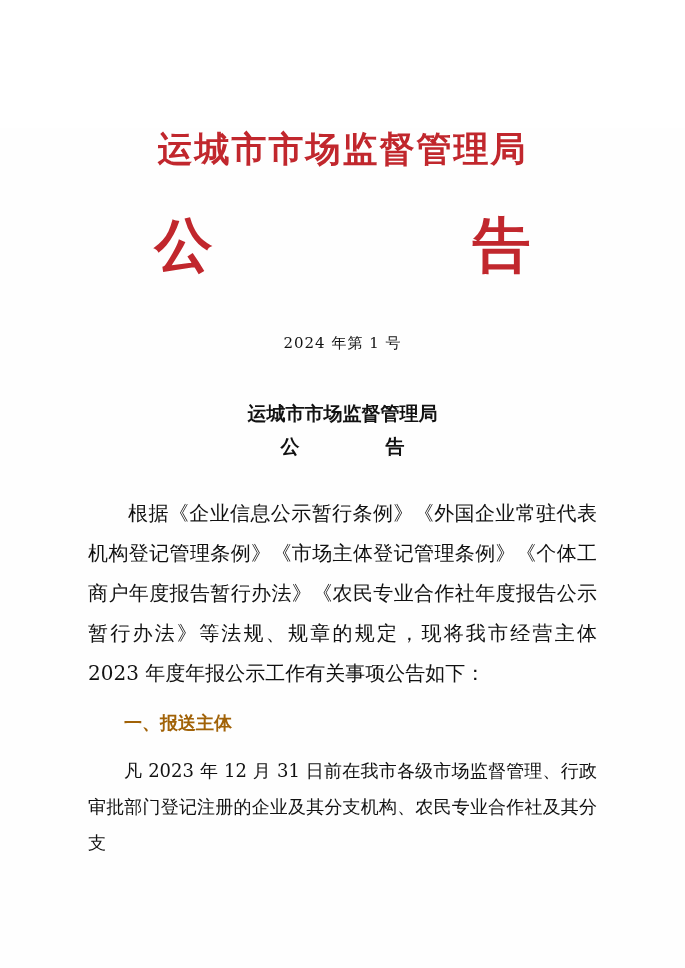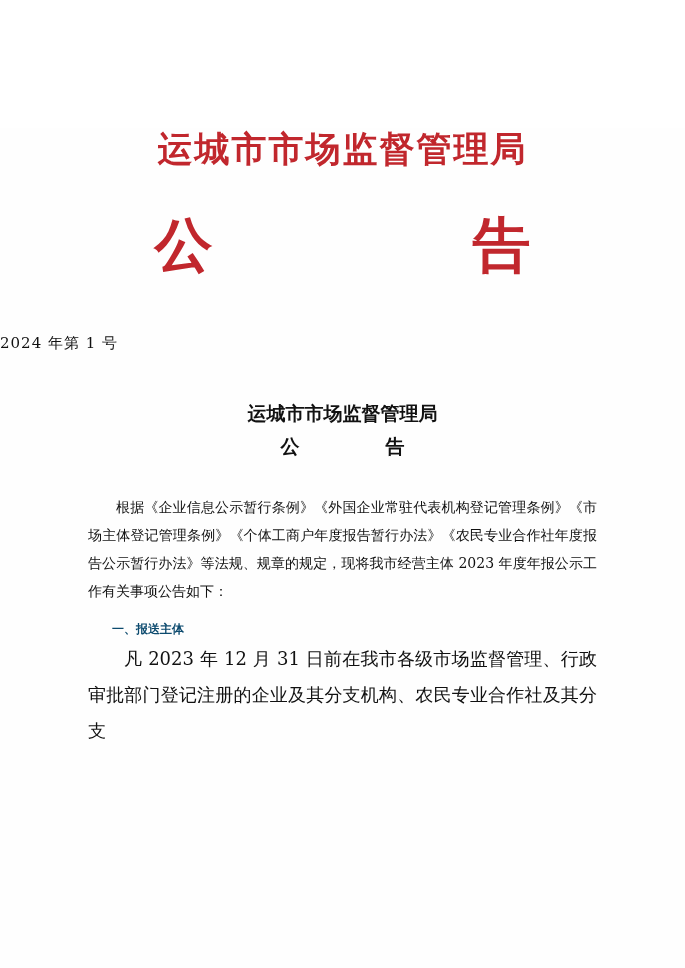--- a/index.html
+++ b/index.html
@@ -36,55 +36,56 @@
     color: #c1272d;
     font-family: "DejaVu Serif", "Liberation Serif", serif;
     font-weight: bold;
     font-size: 58px;
     margin-top: 44px;
     letter-spacing: 48px;
     padding-left: 48px;
     line-height: 1.1;
   }
   .issue-no {
+    text-align: center;
     font-size: 15px;
     margin-top: 56px;
     letter-spacing: 1px;
     color: #111;
   }
   .doc-title {
     text-align: center;
     font-weight: bold;
     font-size: 19px;
     line-height: 1.75;
     margin-top: 44px;
     color: #111;
   }
   .doc-title .l3 {
     letter-spacing: 16px;
     padding-left: 16px;
   }
   .body-text {
     margin: 30px 88px 0 88px;
-    font-size: 14px;
+    font-size: 20px;
     line-height: 2.0;
     text-align: justify;
     color: #111;
   }
   .body-text p {
     margin: 0;
     text-indent: 2em;
   }
   .section-head {
-    margin: 12px 88px 0 88px;
-    font-size: 12px;
+    margin: 12px 88px 12px 88px;
+    font-size: 18px;
     line-height: 2.0;
     font-weight: bold;
     text-indent: 2em;
-    color: #0c4a6e;
+    color: #a16207;
   }
   .para2 {
     margin: 0 88px 0 88px;
     font-size: 18px;
     line-height: 2.0;
     text-align: justify;
     text-indent: 2em;
     color: #111;
   }
 </style>

